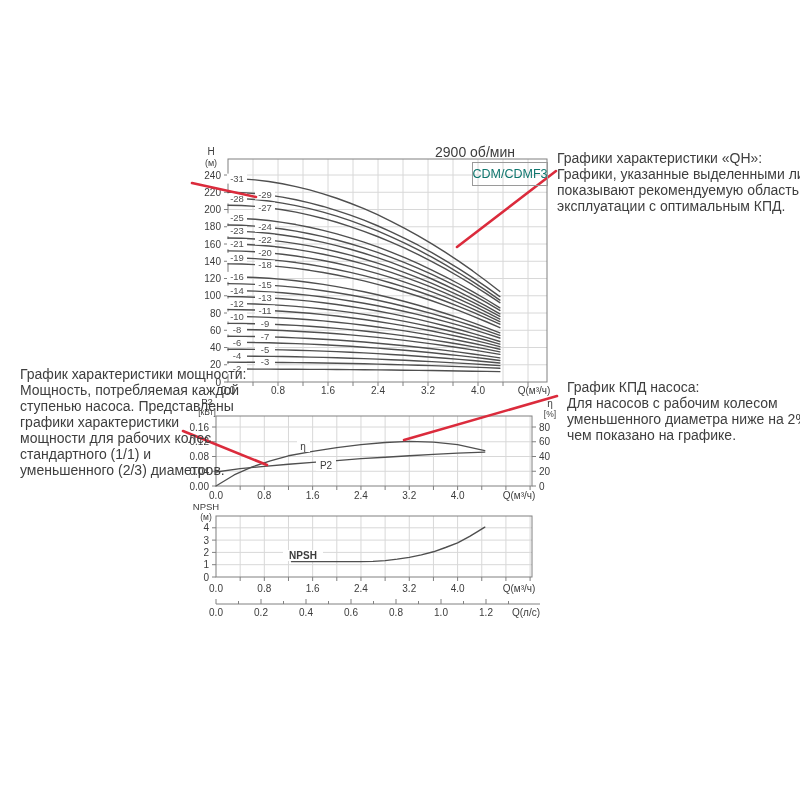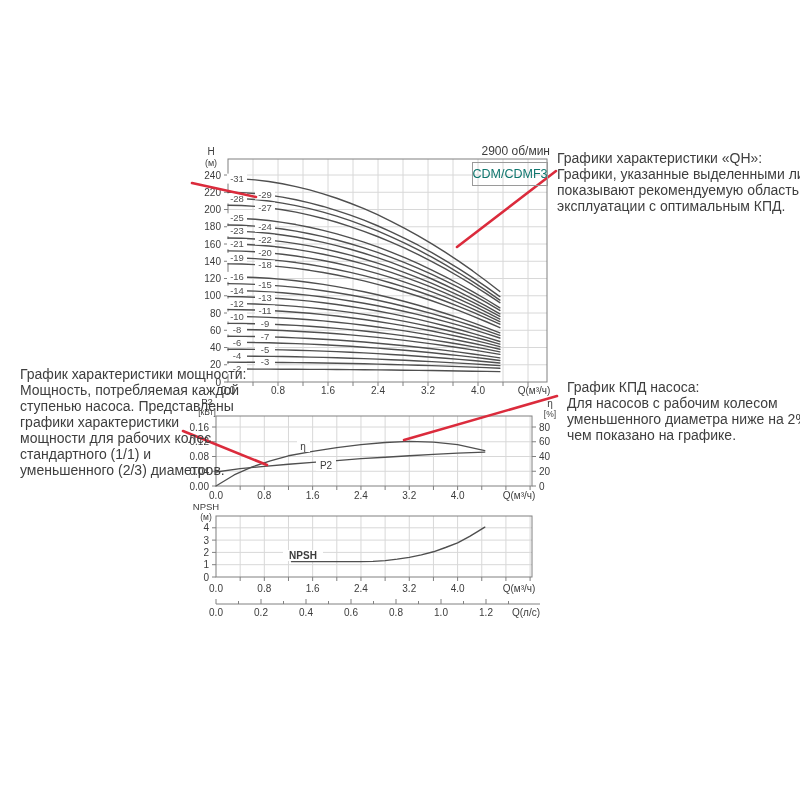--- a/index.html
+++ b/index.html
@@ -1,20 +1,20 @@
 <!DOCTYPE html>
 <html><head>
 <meta charset="utf-8">
 <style>
   html,body{margin:0;padding:0;background:#fff;}
   #stage{position:relative;width:800px;height:800px;background:#fff;overflow:hidden;
          font-family:"Liberation Sans",sans-serif;}
   .note{position:absolute;font-size:14px;line-height:16px;color:#3e3e3e;white-space:pre;}
-  #speed{position:absolute;left:400px;top:144px;width:150px;text-align:right;
-         font-size:12px;color:#3c3c3c;}
+  #speed{position:absolute;left:400px;top:144px;width:150px;text-align:center;
+         font-size:14px;color:#3c3c3c;}
   #model{position:absolute;left:472px;top:162px;width:74px;height:22px;border:1.5px solid #9a9a9a;
          display:flex;align-items:center;justify-content:center;font-size:12.5px;font-weight:400;color:#0f766e;}
   svg{position:absolute;left:0;top:0;}
 </style>
 </head>
 <body>
 
 <div id="stage">
   <svg id="fig" width="800" height="800" viewBox="0 0 800 800">
       <g>

